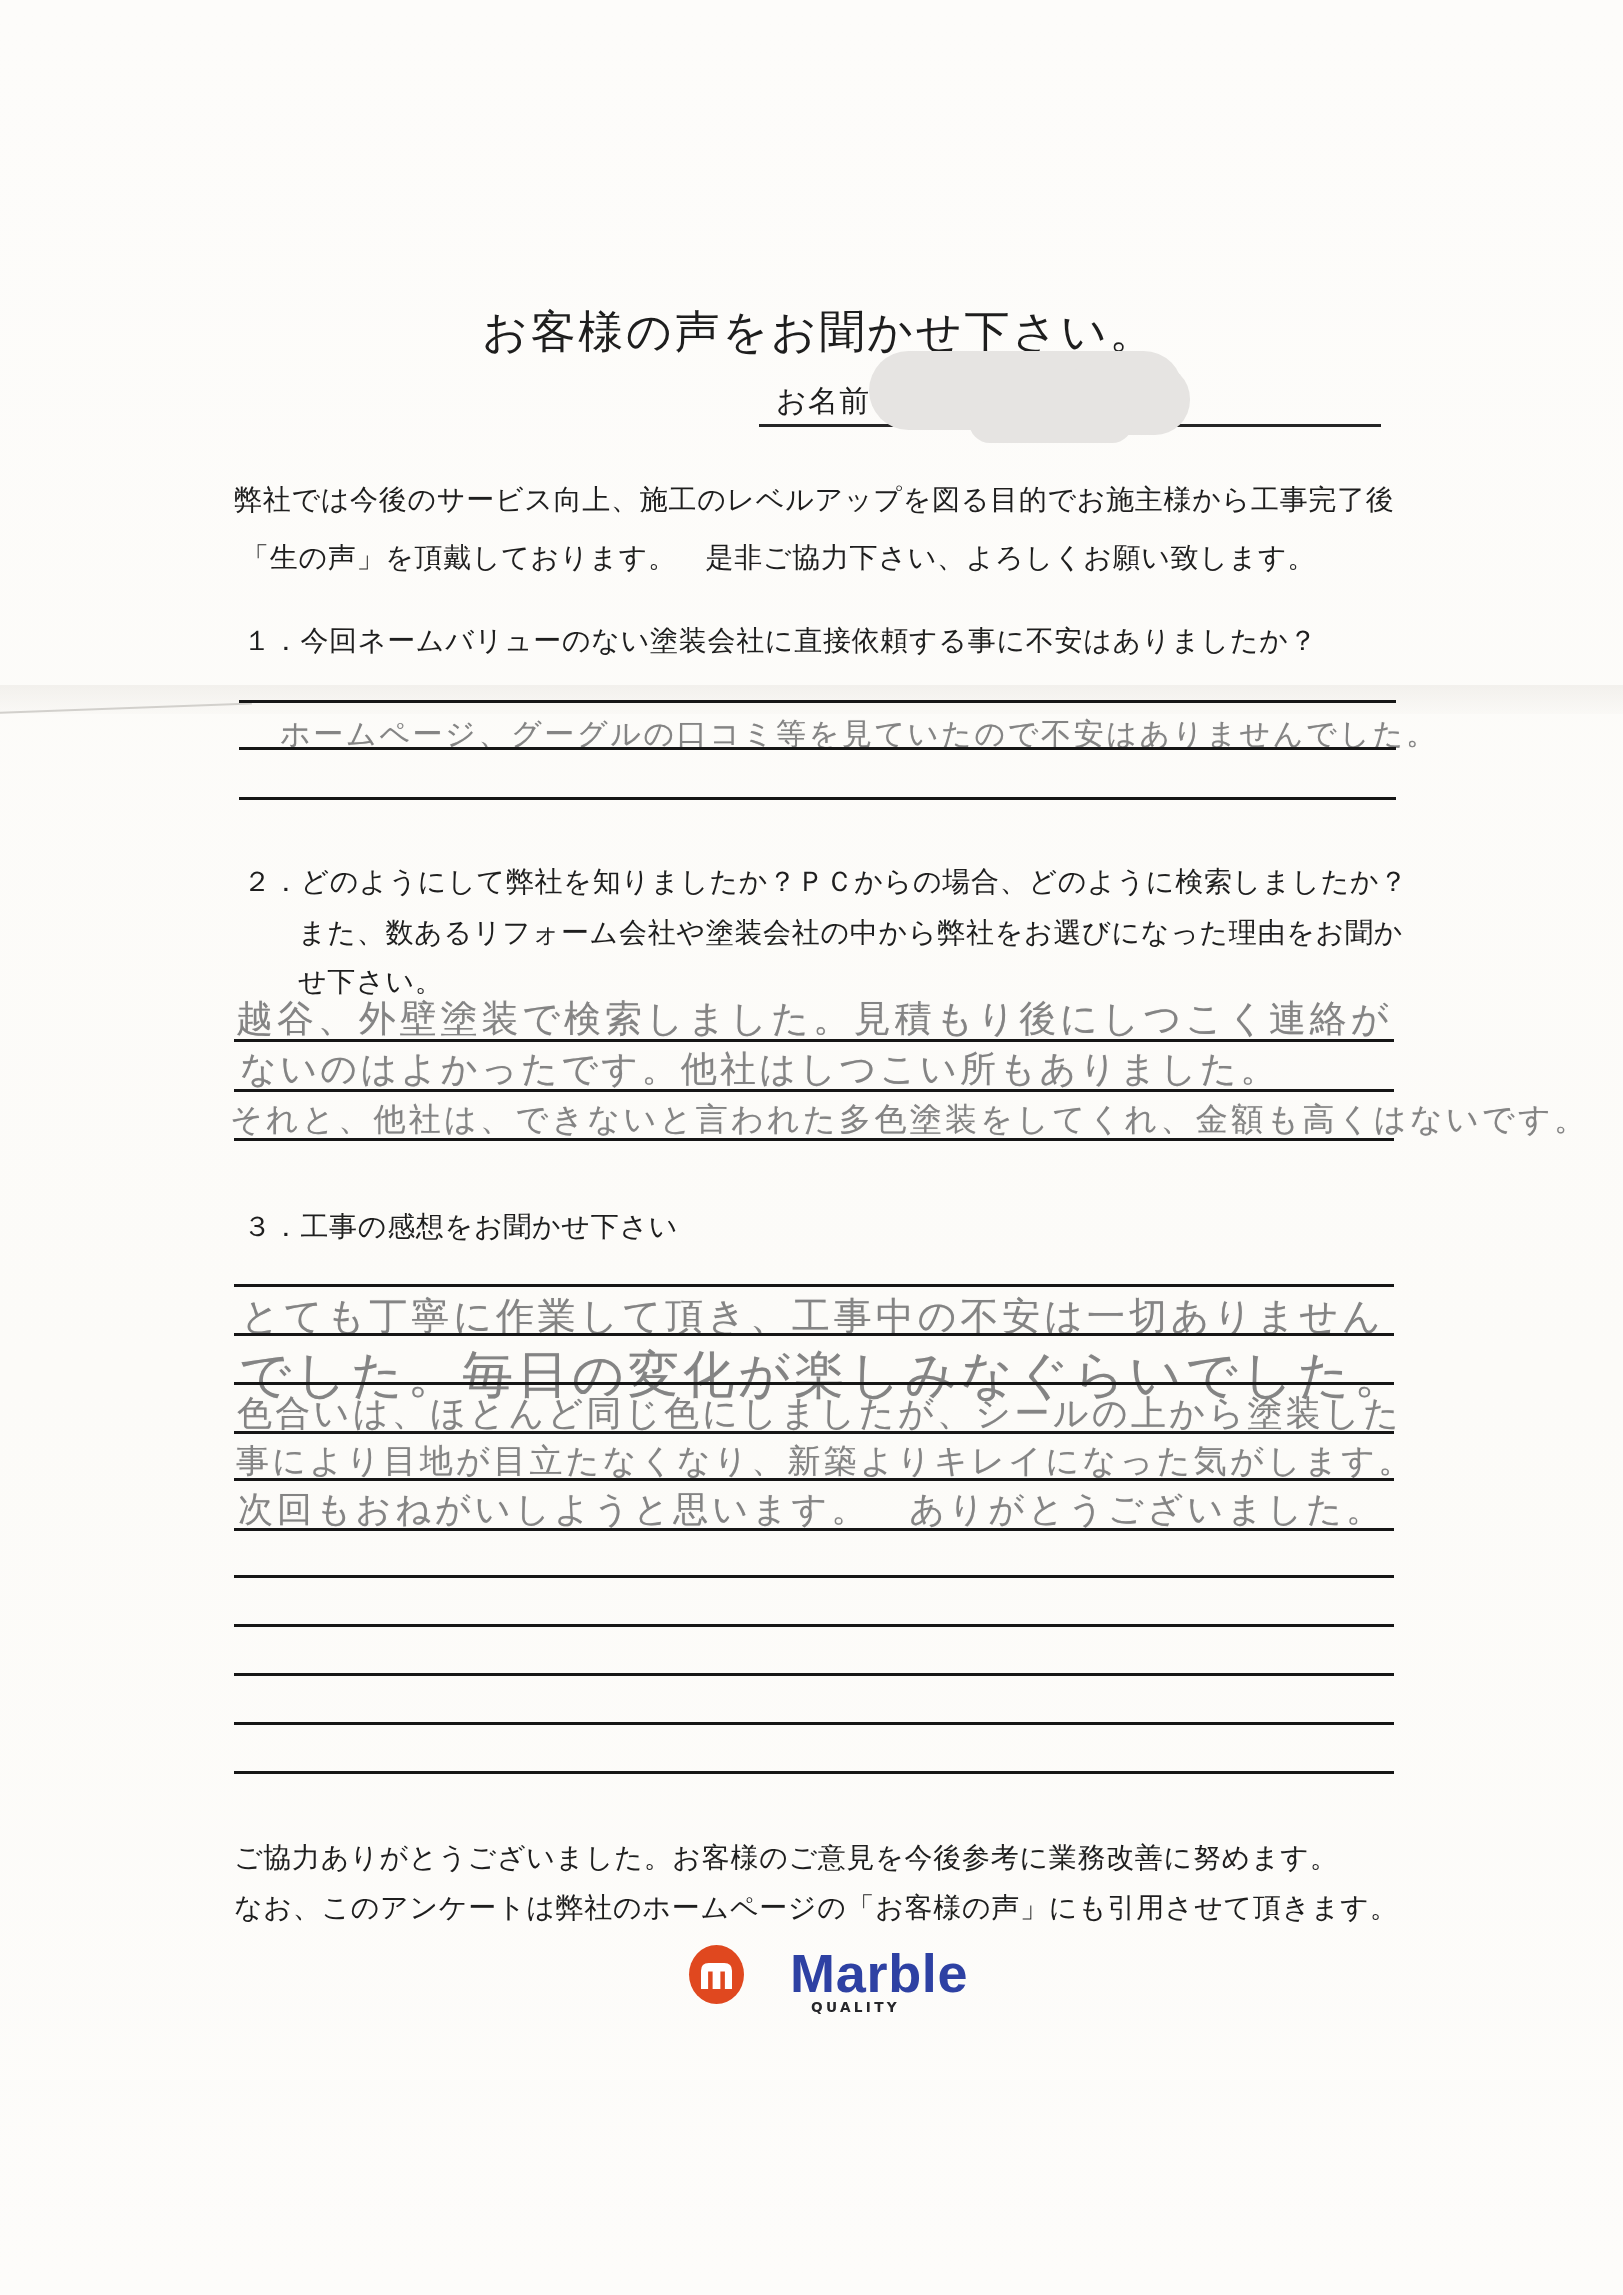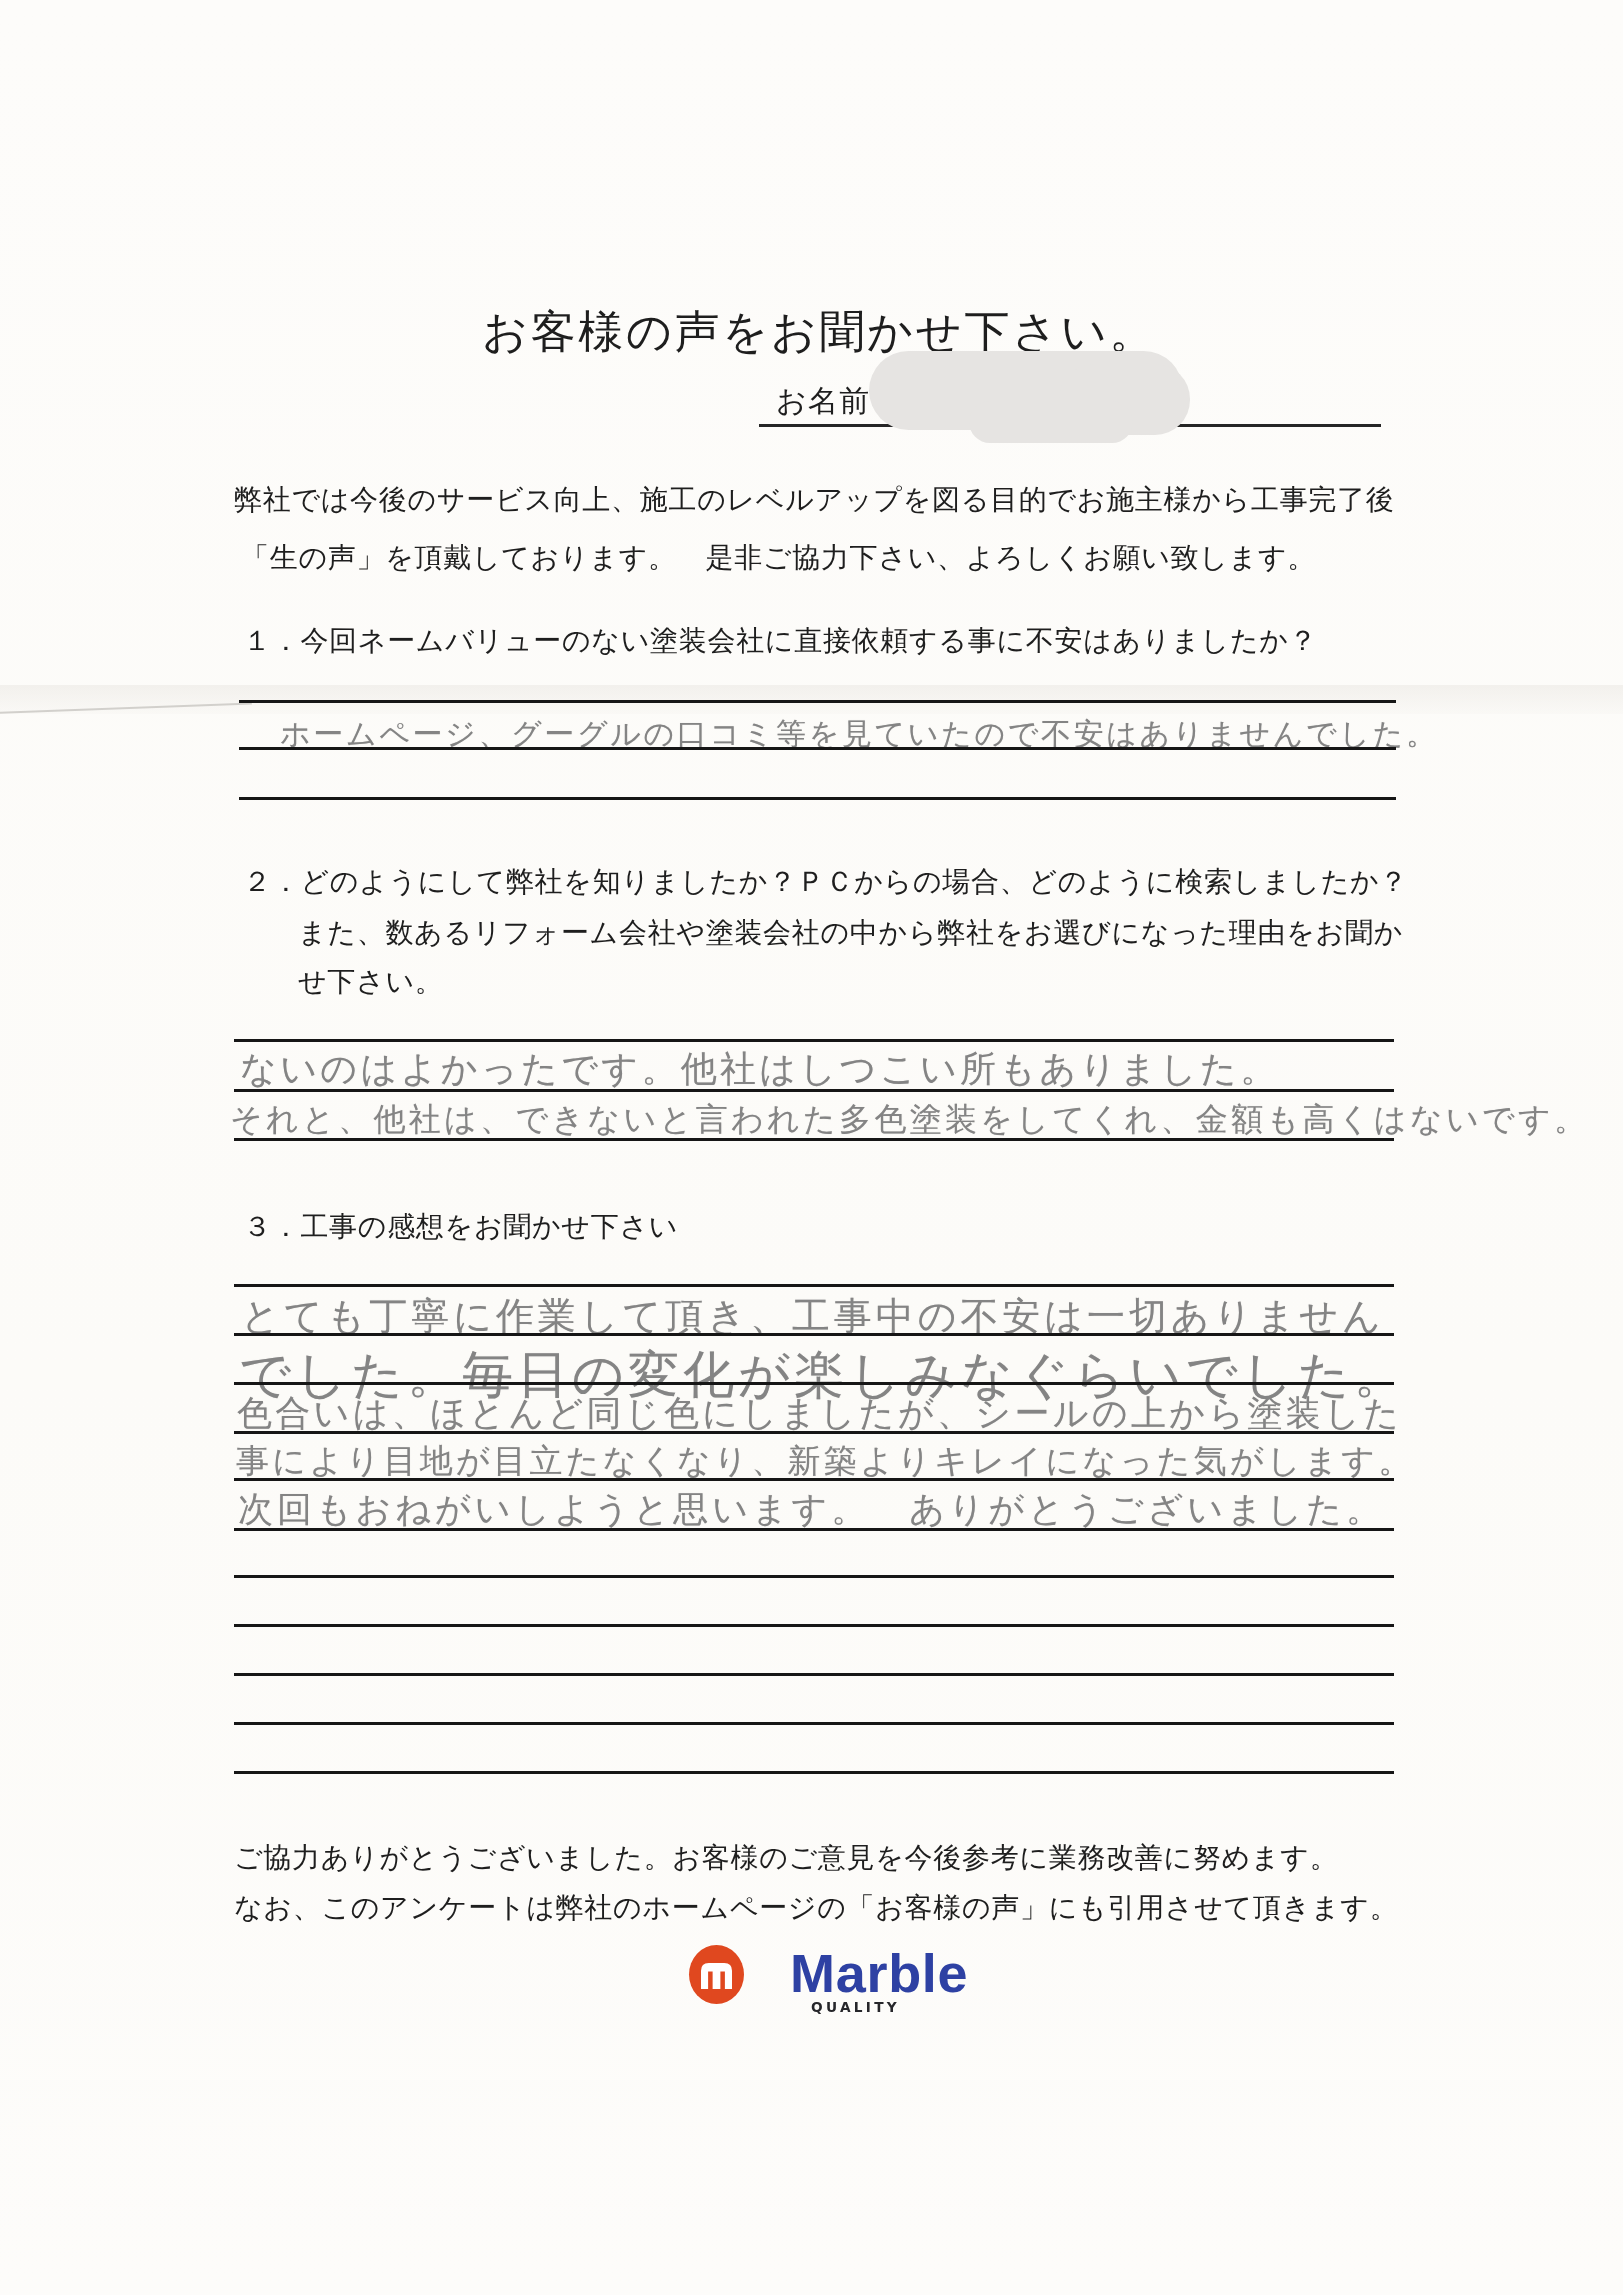--- a/index.html
+++ b/index.html
@@ -60,20 +60,21 @@
 
   <div class="rule" style="top:700px;left:239px;width:1157px;"></div>
   <div class="abs hand" style="top:706px;left:280px;font-size:30px;letter-spacing:2.6px;margin-top:8px;">ホームページ、グーグルの口コミ等を見ていたので不安はありませんでした。</div>
   <div class="rule" style="top:747px;left:239px;width:1157px;"></div>
   <div class="rule" style="top:797px;left:239px;width:1157px;"></div>
 
   <div class="abs print body-text" style="top:863px;left:243px;">２．どのようにして弊社を知りましたか？ＰＣからの場合、どのように検索しましたか？</div>
   <div class="abs print body-text" style="top:914px;left:298px;">また、数あるリフォーム会社や塗装会社の中から弊社をお選びになった理由をお聞か</div>
   <div class="abs print body-text" style="top:963px;left:298px;">せ下さい。</div>
 
+  <div class="abs hand" style="top:994px;left:236px;font-size:37px;letter-spacing:3.9px;">越谷、外壁塗装で検索しました。見積もり後にしつこく連絡が</div>
   <div class="rule" style="top:1039px;"></div>
   <div class="abs hand" style="top:1045px;left:240px;font-size:36px;letter-spacing:3.3px;">ないのはよかったです。他社はしつこい所もありました。</div>
   <div class="rule" style="top:1089px;"></div>
   <div class="abs hand" style="top:1098px;left:230px;font-size:32px;letter-spacing:3.3px;">それと、他社は、できないと言われた多色塗装をしてくれ、金額も高くはないです。</div>
   <div class="rule" style="top:1138px;"></div>
 
   <div class="abs print body-text" style="top:1208px;left:243px;">３．工事の感想をお聞かせ下さい</div>
 
   <div class="rule" style="top:1284px;"></div>
   <div class="abs hand" style="top:1291px;left:241px;font-size:38px;letter-spacing:3.9px;text-align:center;">とても丁寧に作業して頂き、工事中の不安は一切ありません</div>

